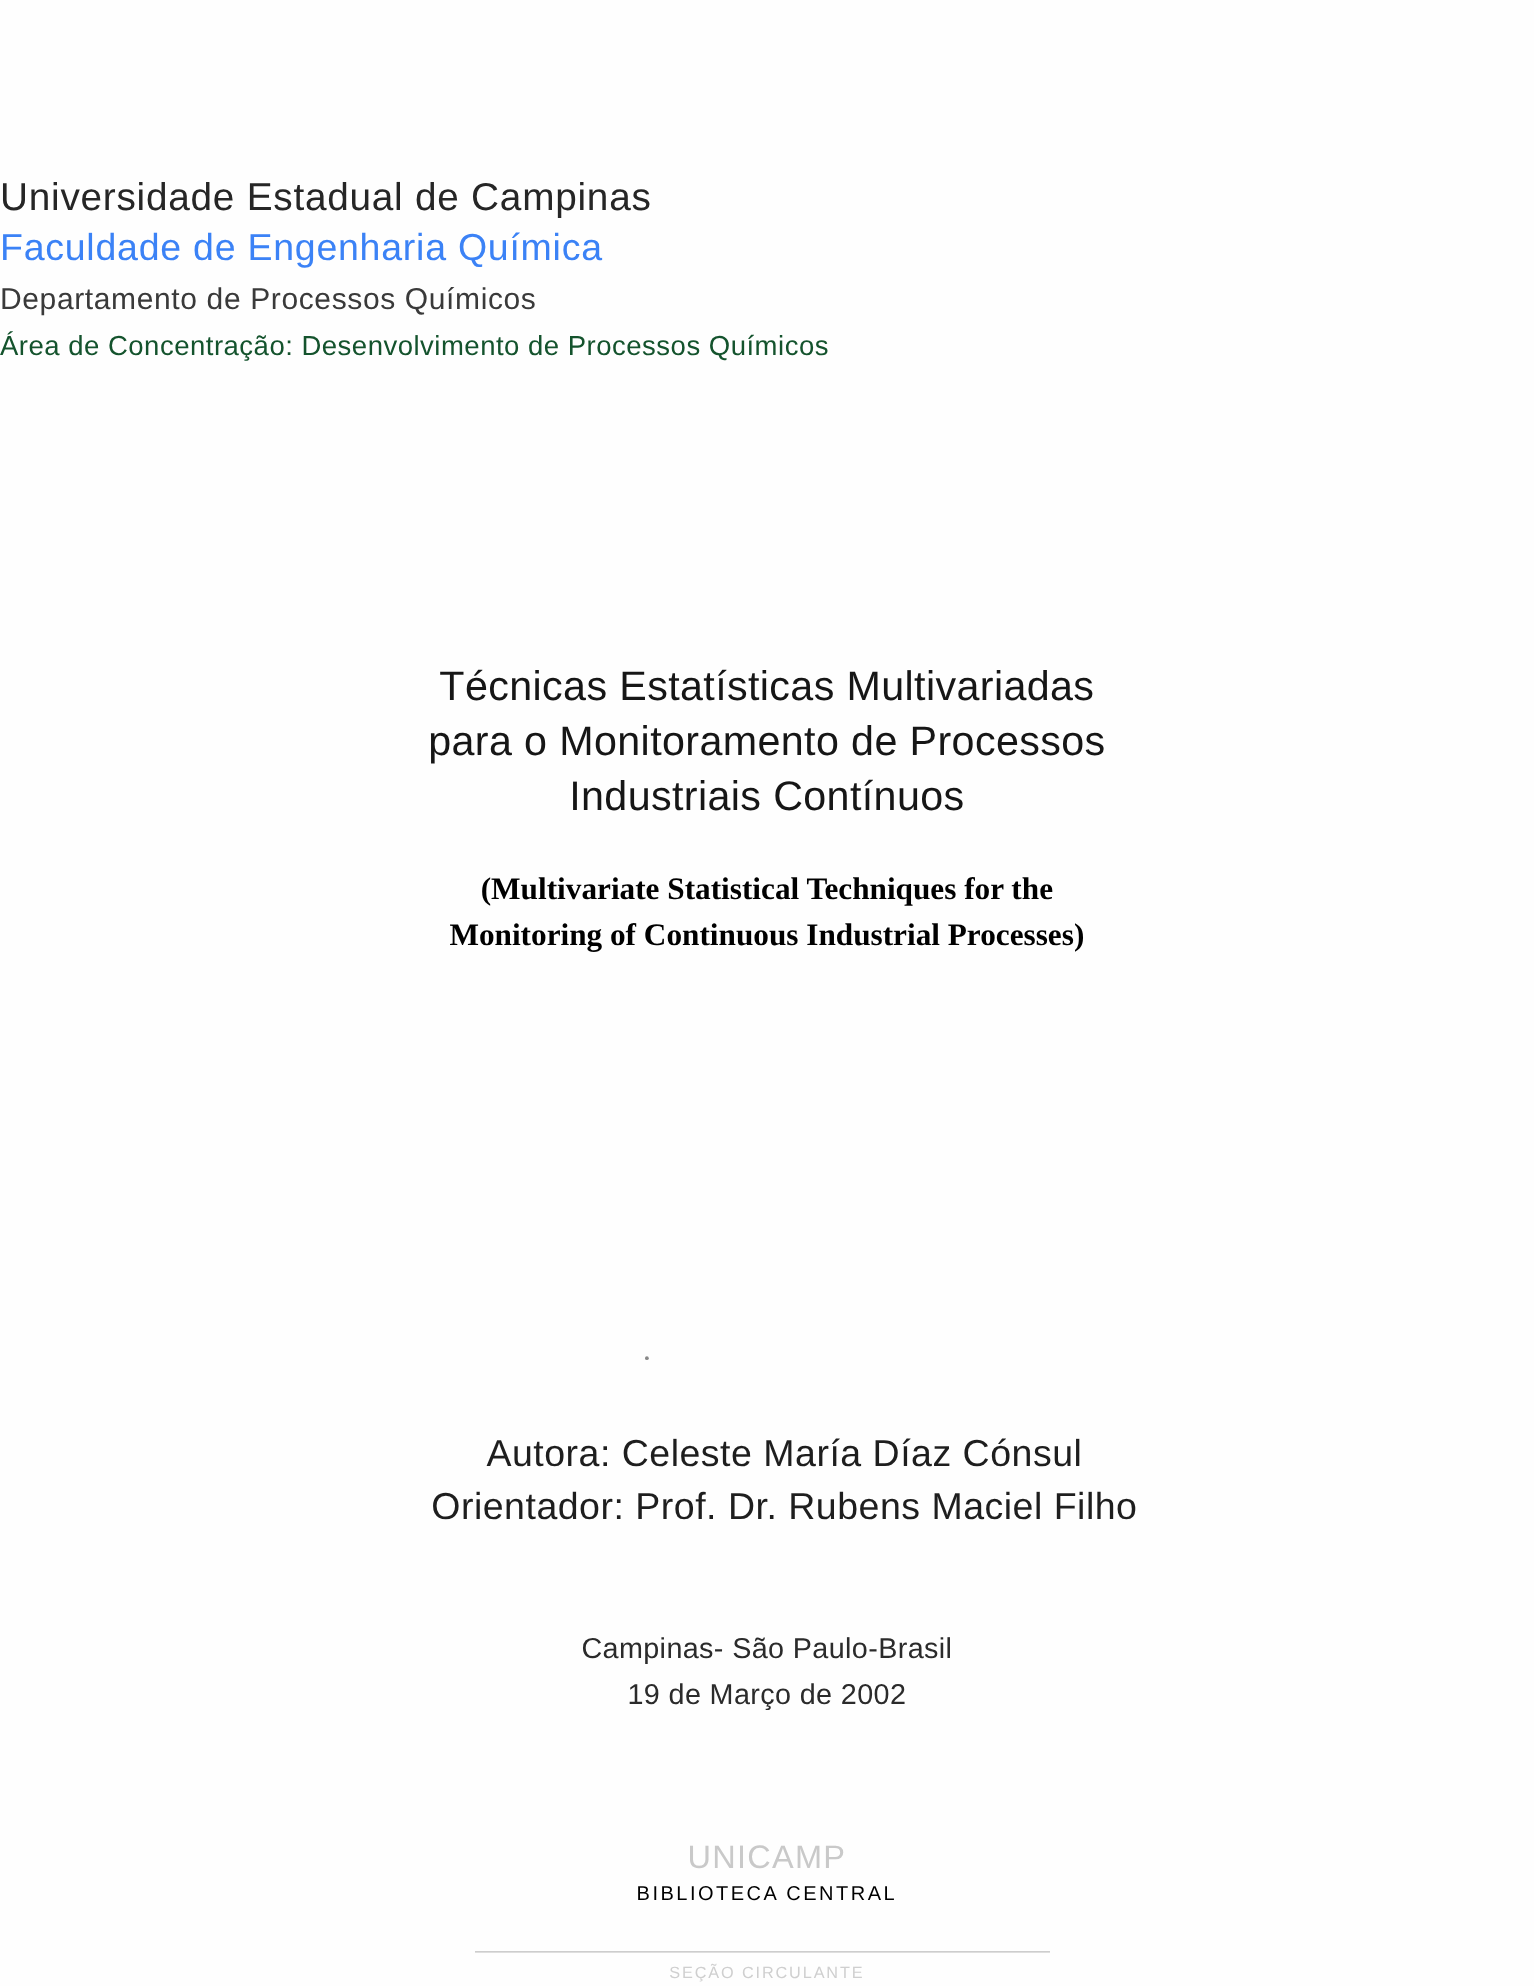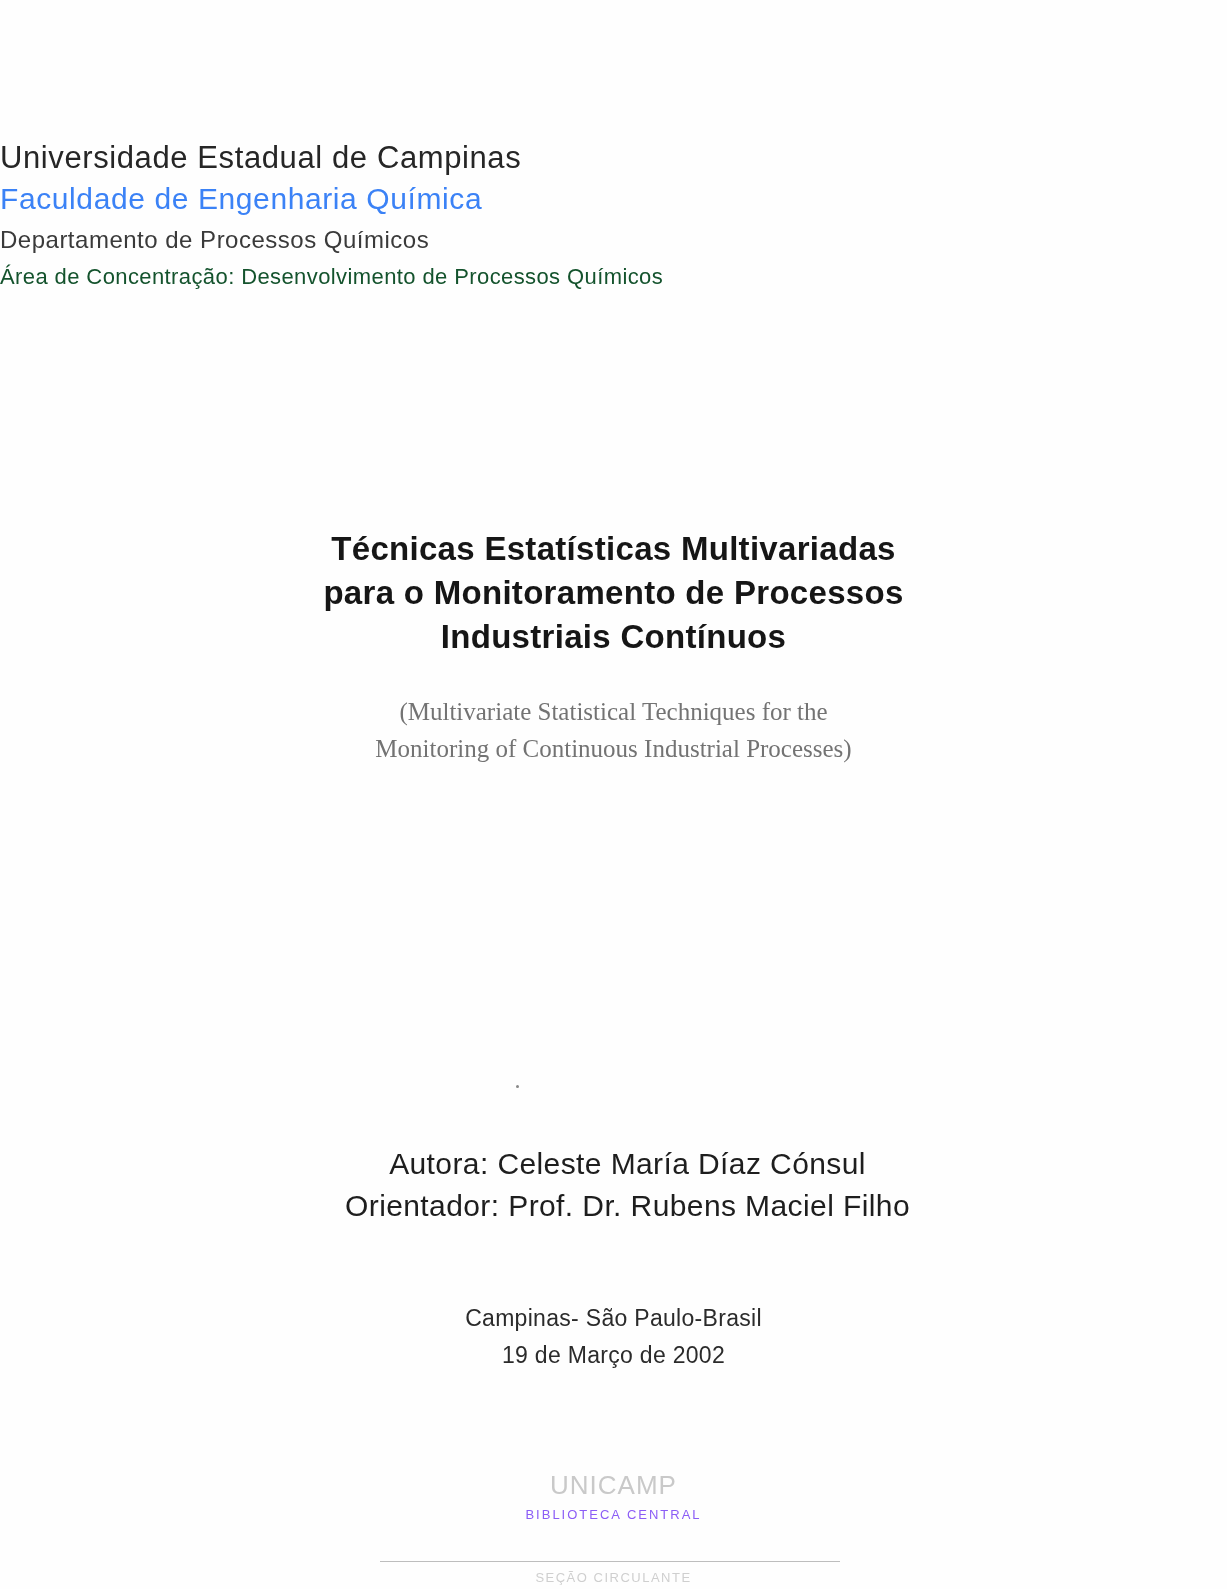--- a/index.html
+++ b/index.html
@@ -58,40 +58,40 @@
   
   .title-block {
     position: absolute;
     top: 527px;
     left: 0;
     width: 100%;
     text-align: center;
   }
   .title-line {
     font-size: 33px;
-    font-weight: 700;
+    font-weight: 400;
     letter-spacing: 0.3px;
     line-height: 1.33;
     color: #161616;
   }
 
   
   .subtitle-block {
     position: absolute;
     top: 693px;
     left: 0;
     width: 100%;
     text-align: center;
     font-family: "Liberation Serif", serif;
   }
   .subtitle-line {
     font-size: 25px;
-    font-weight: 400;
+    font-weight: 700;
     line-height: 1.48;
-    color: #737373;
+    color: #000000;
   }
 
   
   .statement {
     position: absolute;
     top: 875px;
     left: 705px;
     width: 378px;
     text-align: justify;
     font-size: 22.5px;
@@ -155,23 +155,23 @@
     left: 0;
     width: 100%;
     text-align: center;
   }
   .stamp-main {
     font-size: 26px;
     letter-spacing: 1px;
     color: #c9c9c9;
   }
   .stamp-sub {
-    font-size: 13px;
+    font-size: 16px;
     letter-spacing: 2px;
-    color: #8b5cf6;
+    color: #000000;
     margin-top: 6px;
   }
   .stamp-rule {
     position: absolute;
     top: 1561px;
     left: 380px;
     width: 460px;
     height: 1px;
     background: #bdbdbd;
   }

